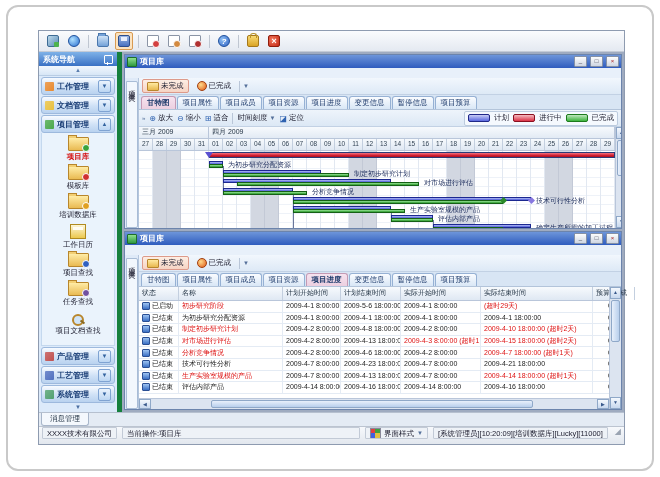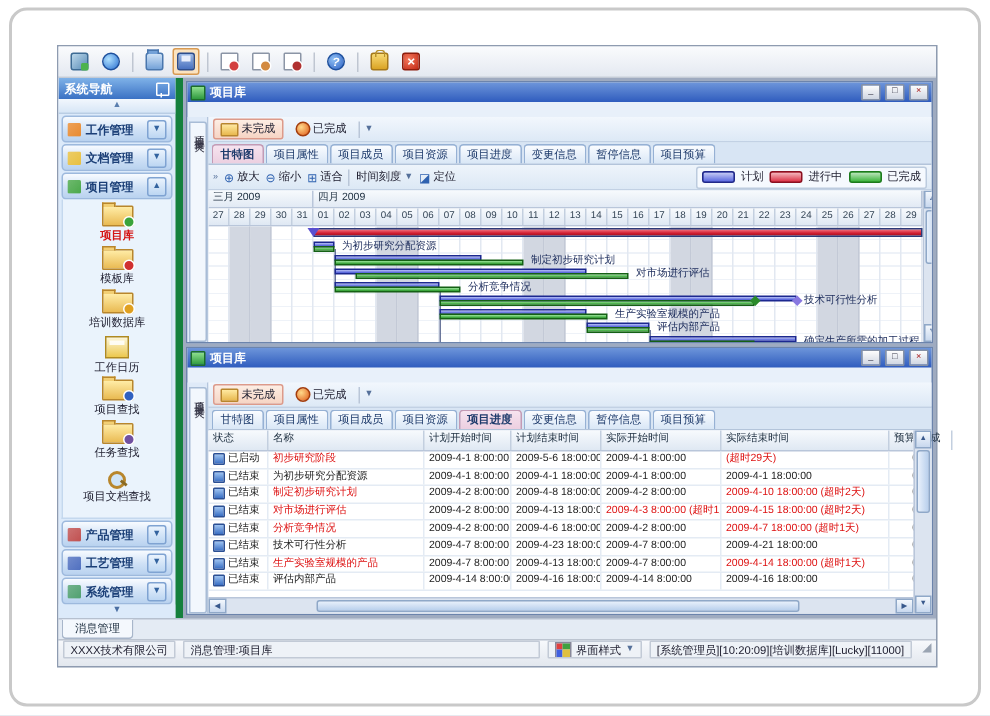--- a/index.html
+++ b/index.html
@@ -710,21 +710,21 @@
         </div>
       </div>
     </div>
   </div>
 
   <div class="msgrow">
     <span class="msgtab">消息管理</span>
   </div>
   <div class="statusbar">
     <span class="seg">XXXX技术有限公司</span>
-    <span class="seg grow">消息管理:项目库</span>
+    <span class="seg grow">当前操作:项目库</span>
     <span class="seg" style="display:flex;align-items:center;gap:3px;">
       <span class="style-ico">
           <i style="background:#e04040"></i>
           <i style="background:#40a040"></i>
           <i style="background:#4060e0"></i>
           <i style="background:#e0c040"></i>
         </span>
       <span>界面样式</span>
       <span class="f-more">▼</span>
     </span>

